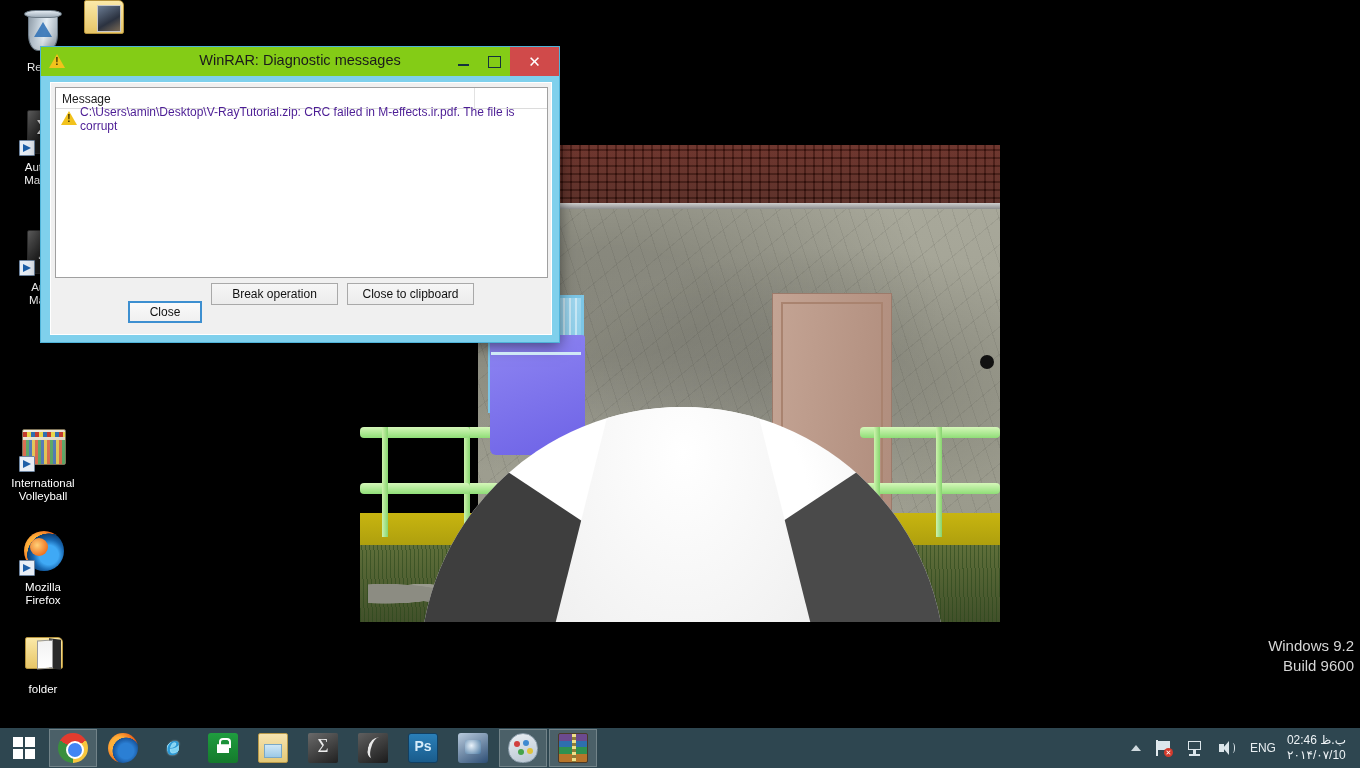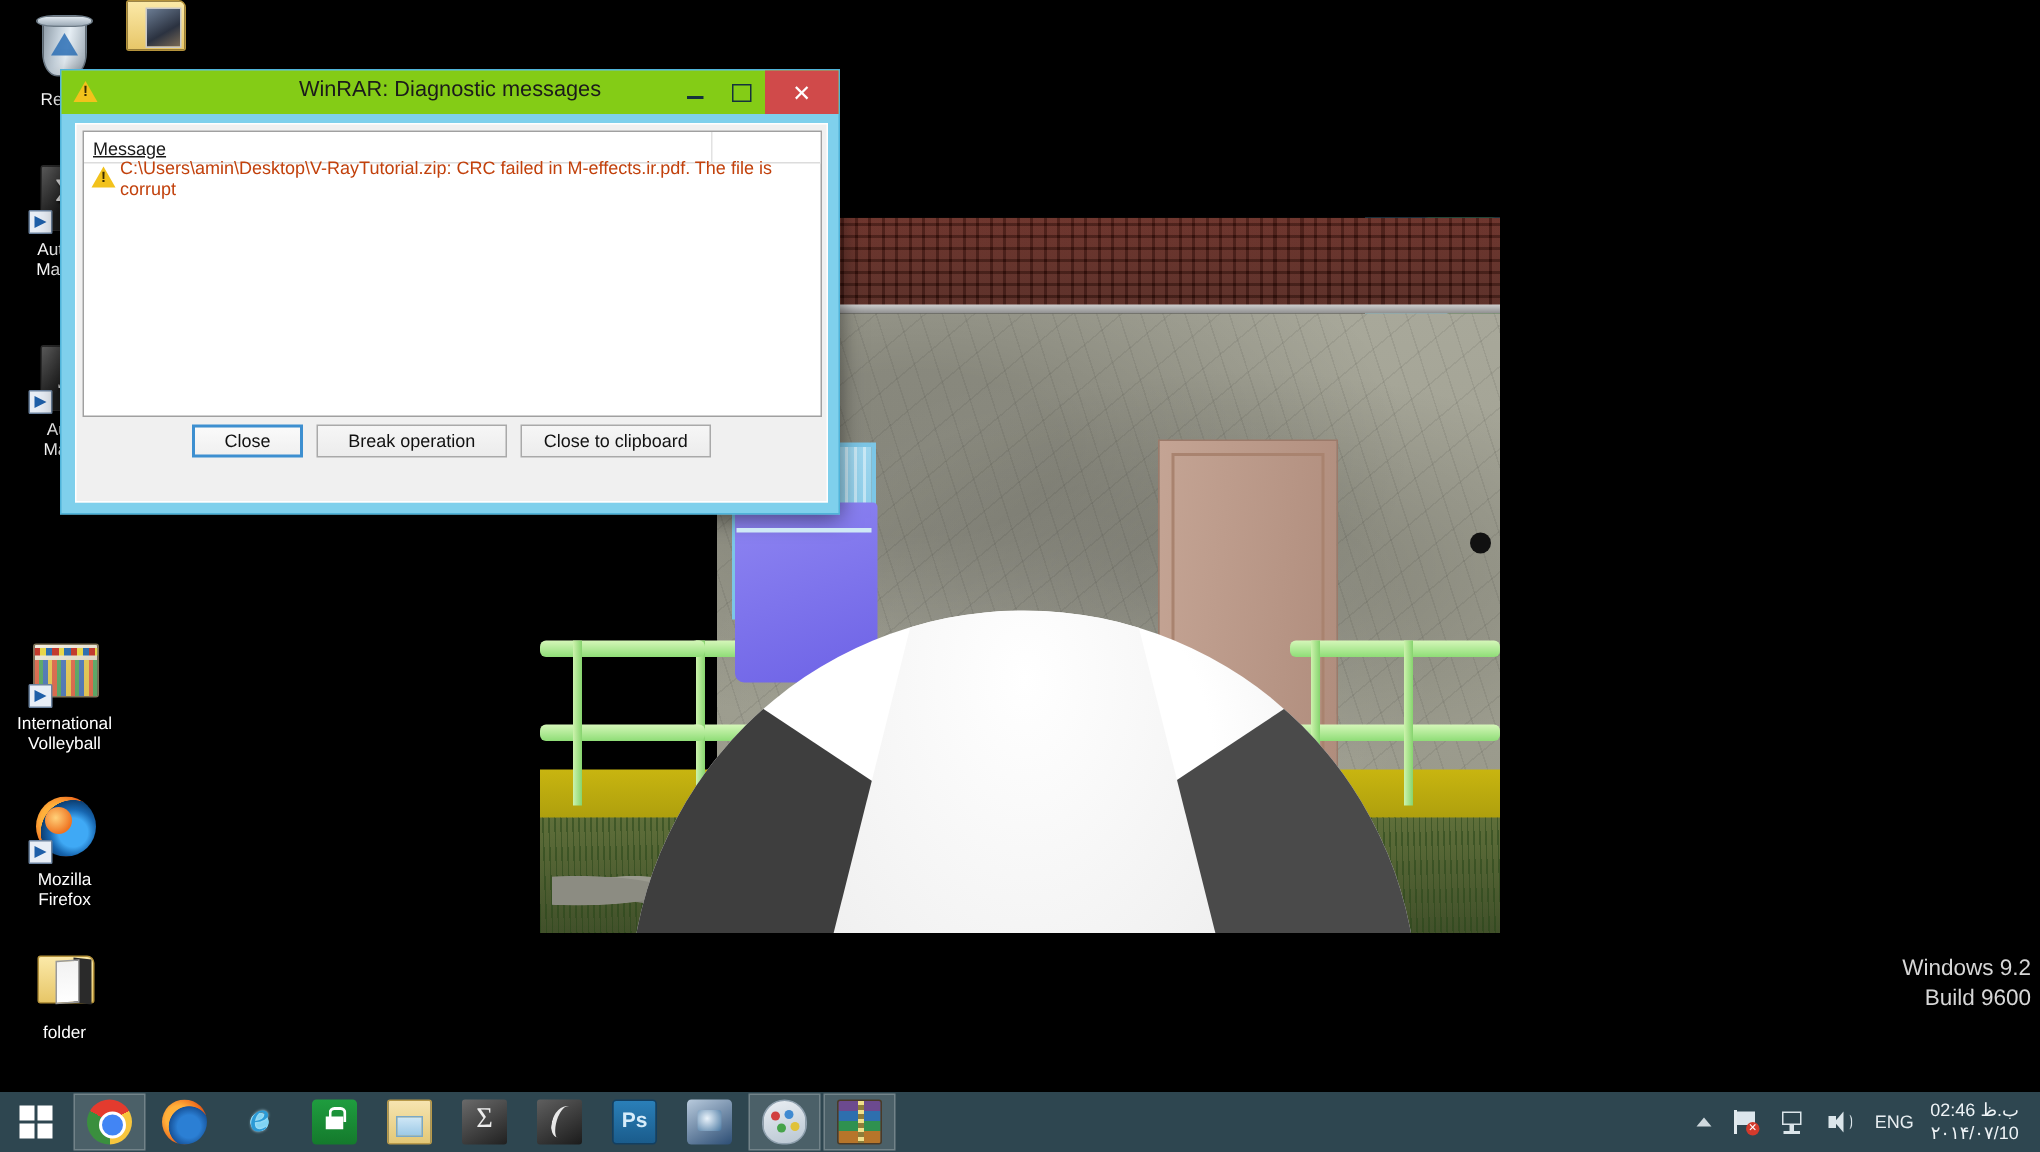--- a/index.html
+++ b/index.html
@@ -421,28 +421,28 @@
     border-bottom: 1px solid #dcdcdc;
     font-size: 12px;
     color: #1a1a1a;
   }
   #list-head .col {
     display: flex; align-items: center;
     padding-left: 6px;
     border-right: 1px solid #e2e2e2;
     height: 21px;
   }
-  #list-head .col.msg { width: 419px; text-decoration: underline; }
+  #list-head .col.msg { width: 419px; }
   #list-head .col.extra { width: 26px; border-right: none; }
   .list-row {
     display: flex; align-items: center;
     height: 19px;
     padding-left: 5px;
     font-size: 12px;
-    color: #c2410c;
+    color: #4c1d95;
   }
   .list-row .ricon { margin-right: 3px; display:flex; }
 
   #btn-row {
     position: absolute;
     left: 0; right: 0; top: 200px;
     display: flex;
     justify-content: center;
     gap: 9px;
   }
@@ -451,20 +451,21 @@
     background: linear-gradient(180deg,#f6f6f6,#ececec);
     border: 1px solid #a9a9a9;
     font-size: 12px;
     color: #111;
     display: flex; align-items: center; justify-content: center;
     padding: 0 10px;
   }
   .dlg-btn.primary {
     border: 2px solid #3d8fd0;
     background: linear-gradient(180deg,#fafafa,#f0f0f0);
+    margin-top: 18px;
   }
   .dlg-btn.w1 { width: 74px; }
   .dlg-btn.w2 { width: 127px; }
   .dlg-btn.w3 { width: 127px; }
 
   #statusbar {
     position: absolute;
     left: 0; right: 0; bottom: 0;
     height: 21px;
     background: #f0f0f0;

